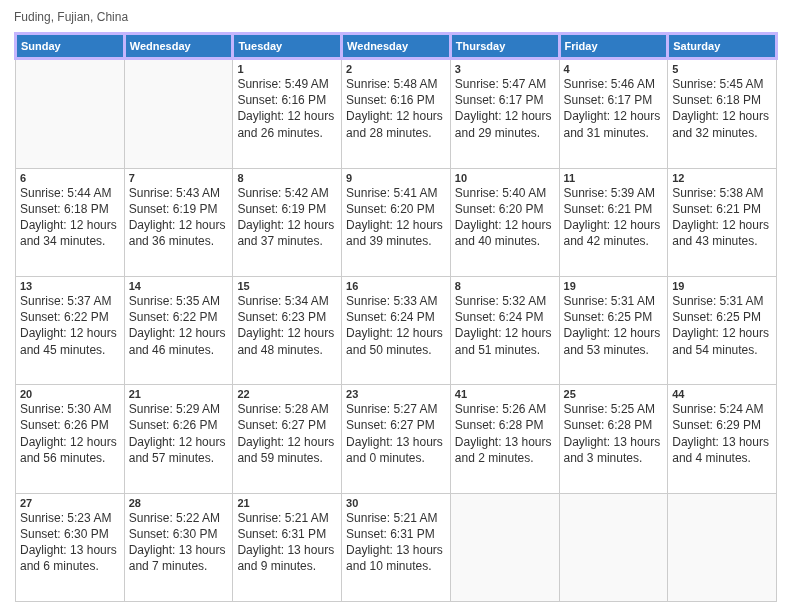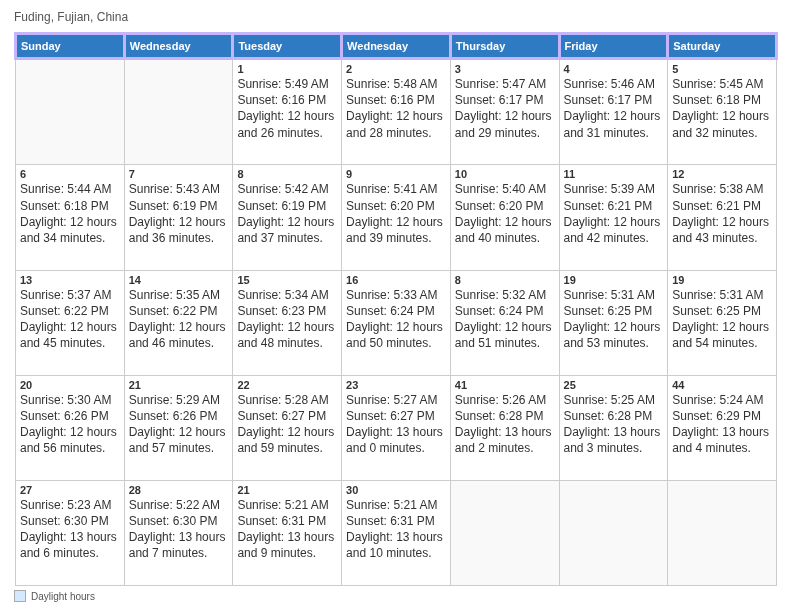--- a/index.html
+++ b/index.html
@@ -269,17 +269,13 @@
             <span class="day-num">30</span>
             <div class="day-info">Sunrise: 5:21 AM<br>Sunset: 6:31 PM<br>Daylight: 13 hours and 10 minutes.</div>
           </td>
           <td class="empty-cell"></td>
           <td class="empty-cell"></td>
           <td class="empty-cell"></td>
         </tr>
       </tbody>
   </table>
 
-  <div class="footer">
-    <span class="footer-box"></span>
-    <span>Daylight hours</span>
-  </div>
 </div>
 
 </body></html>

